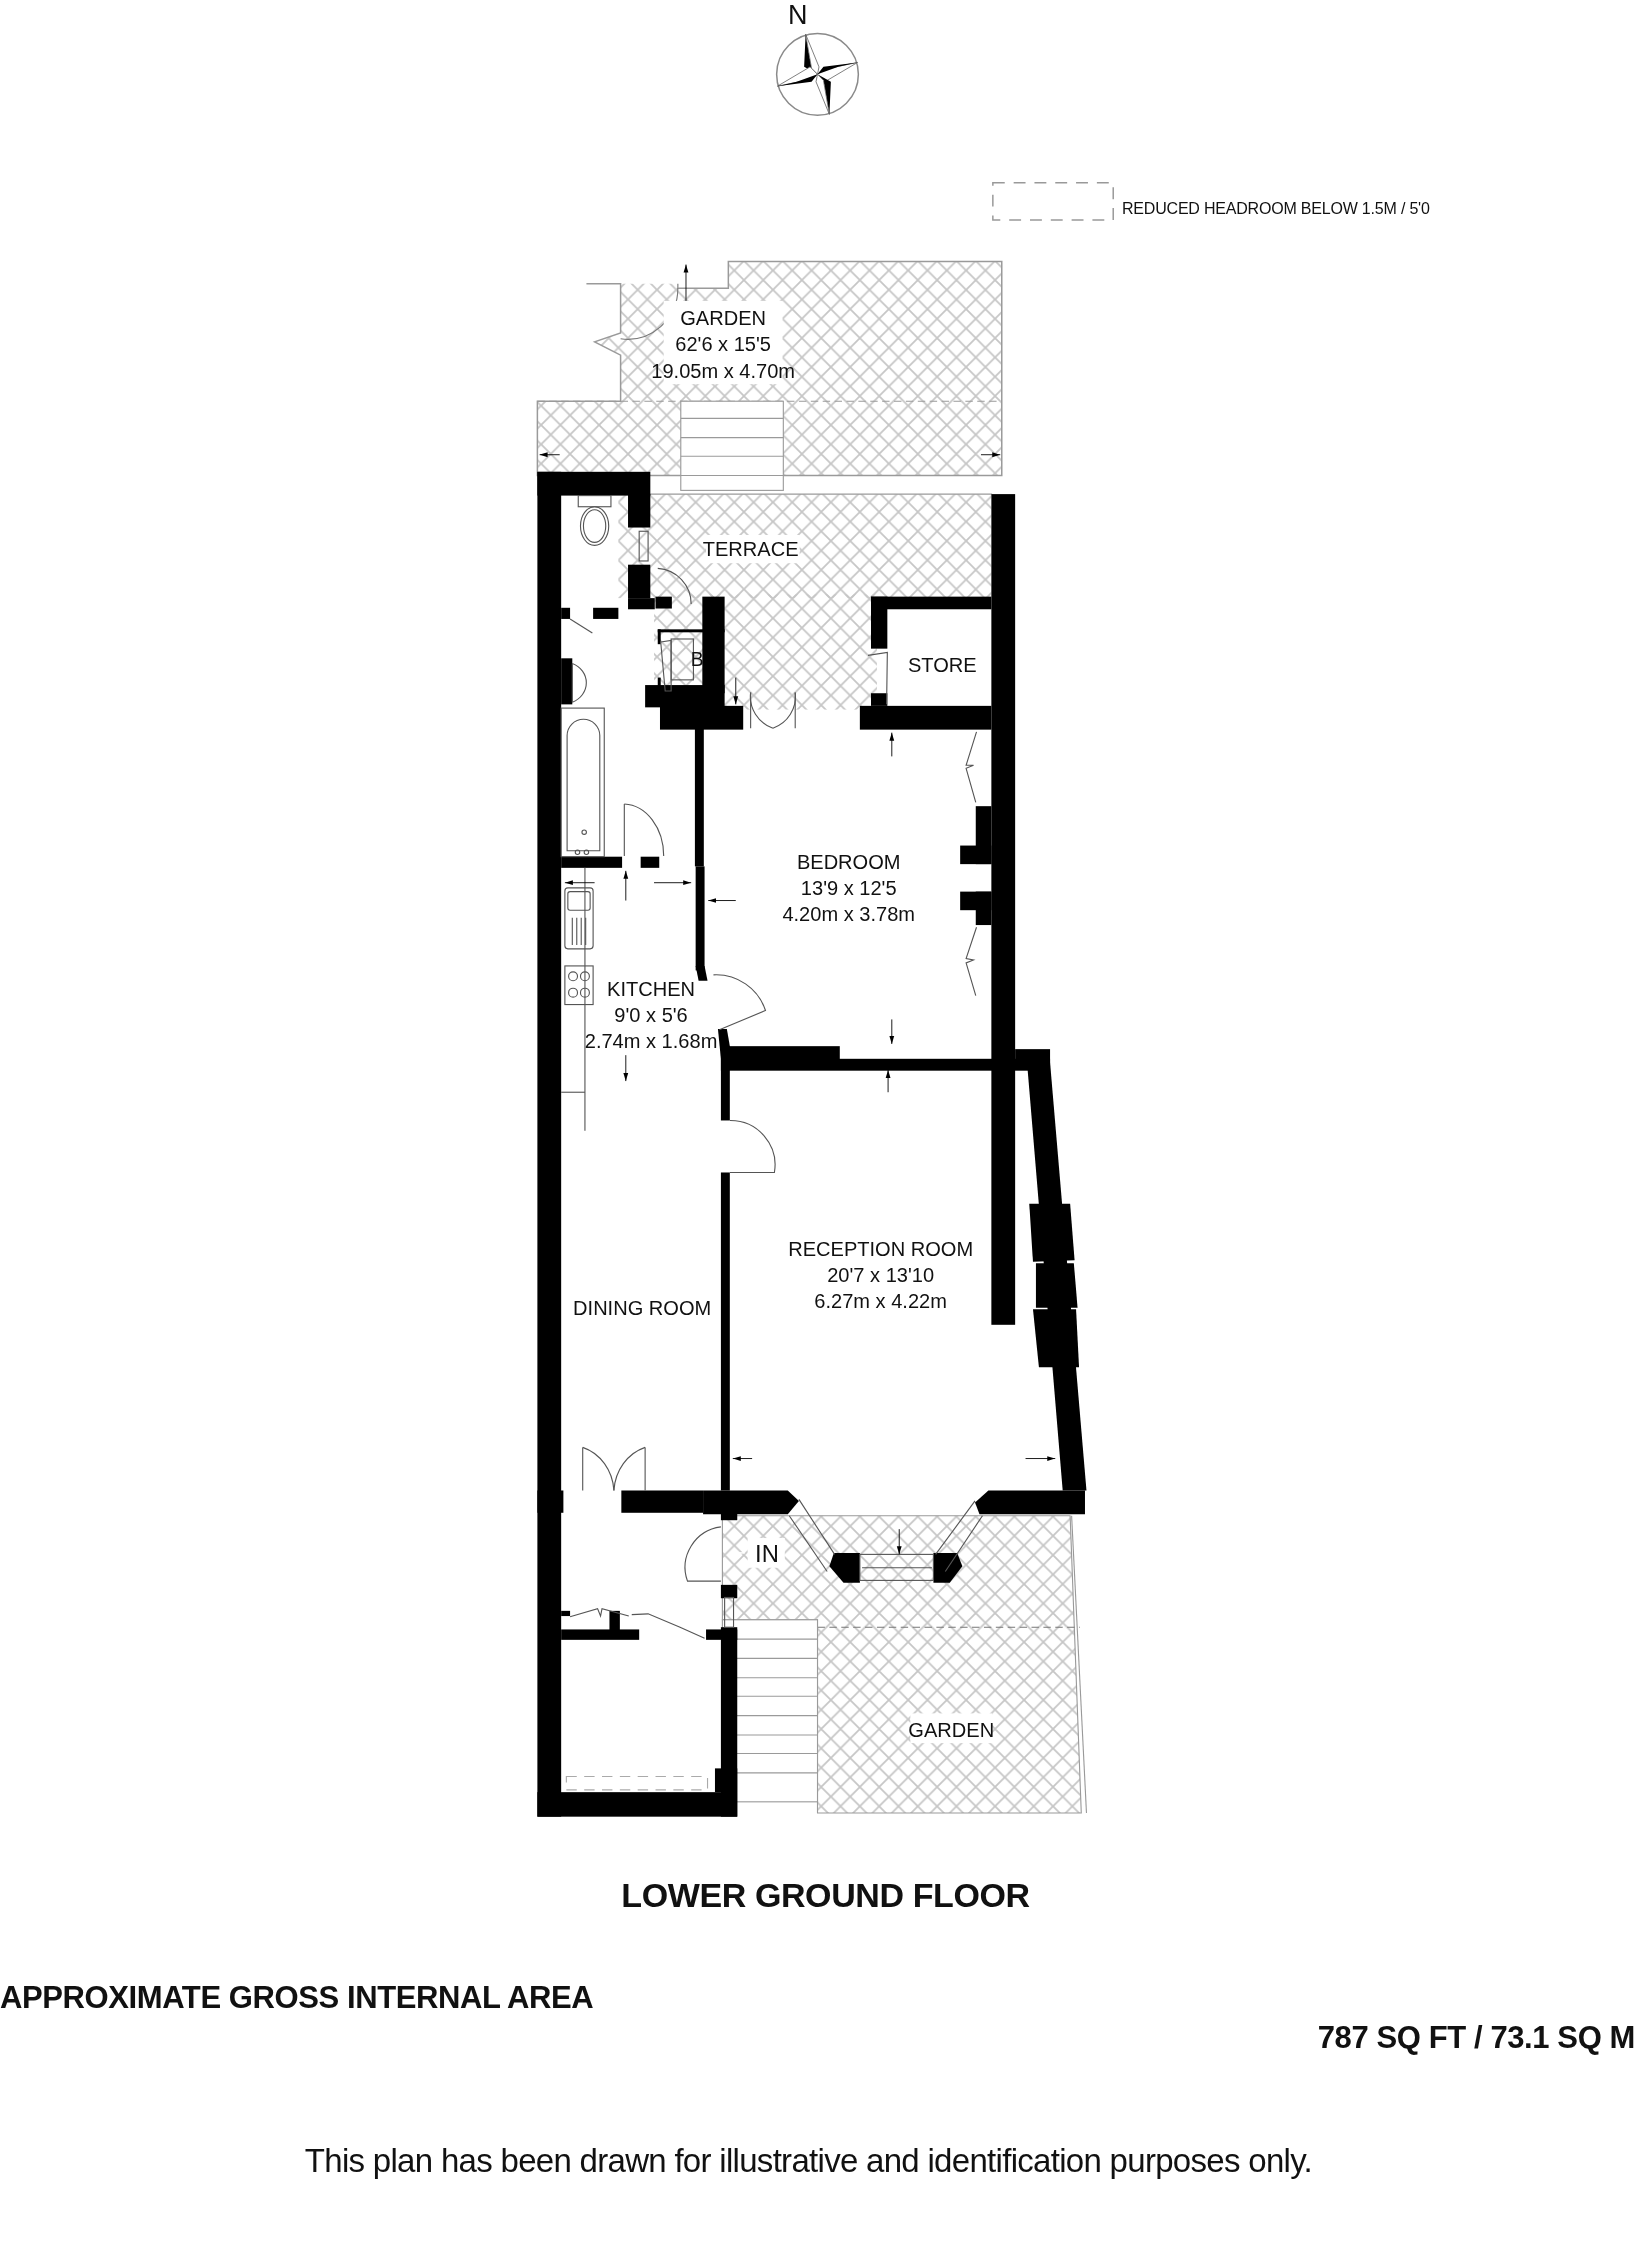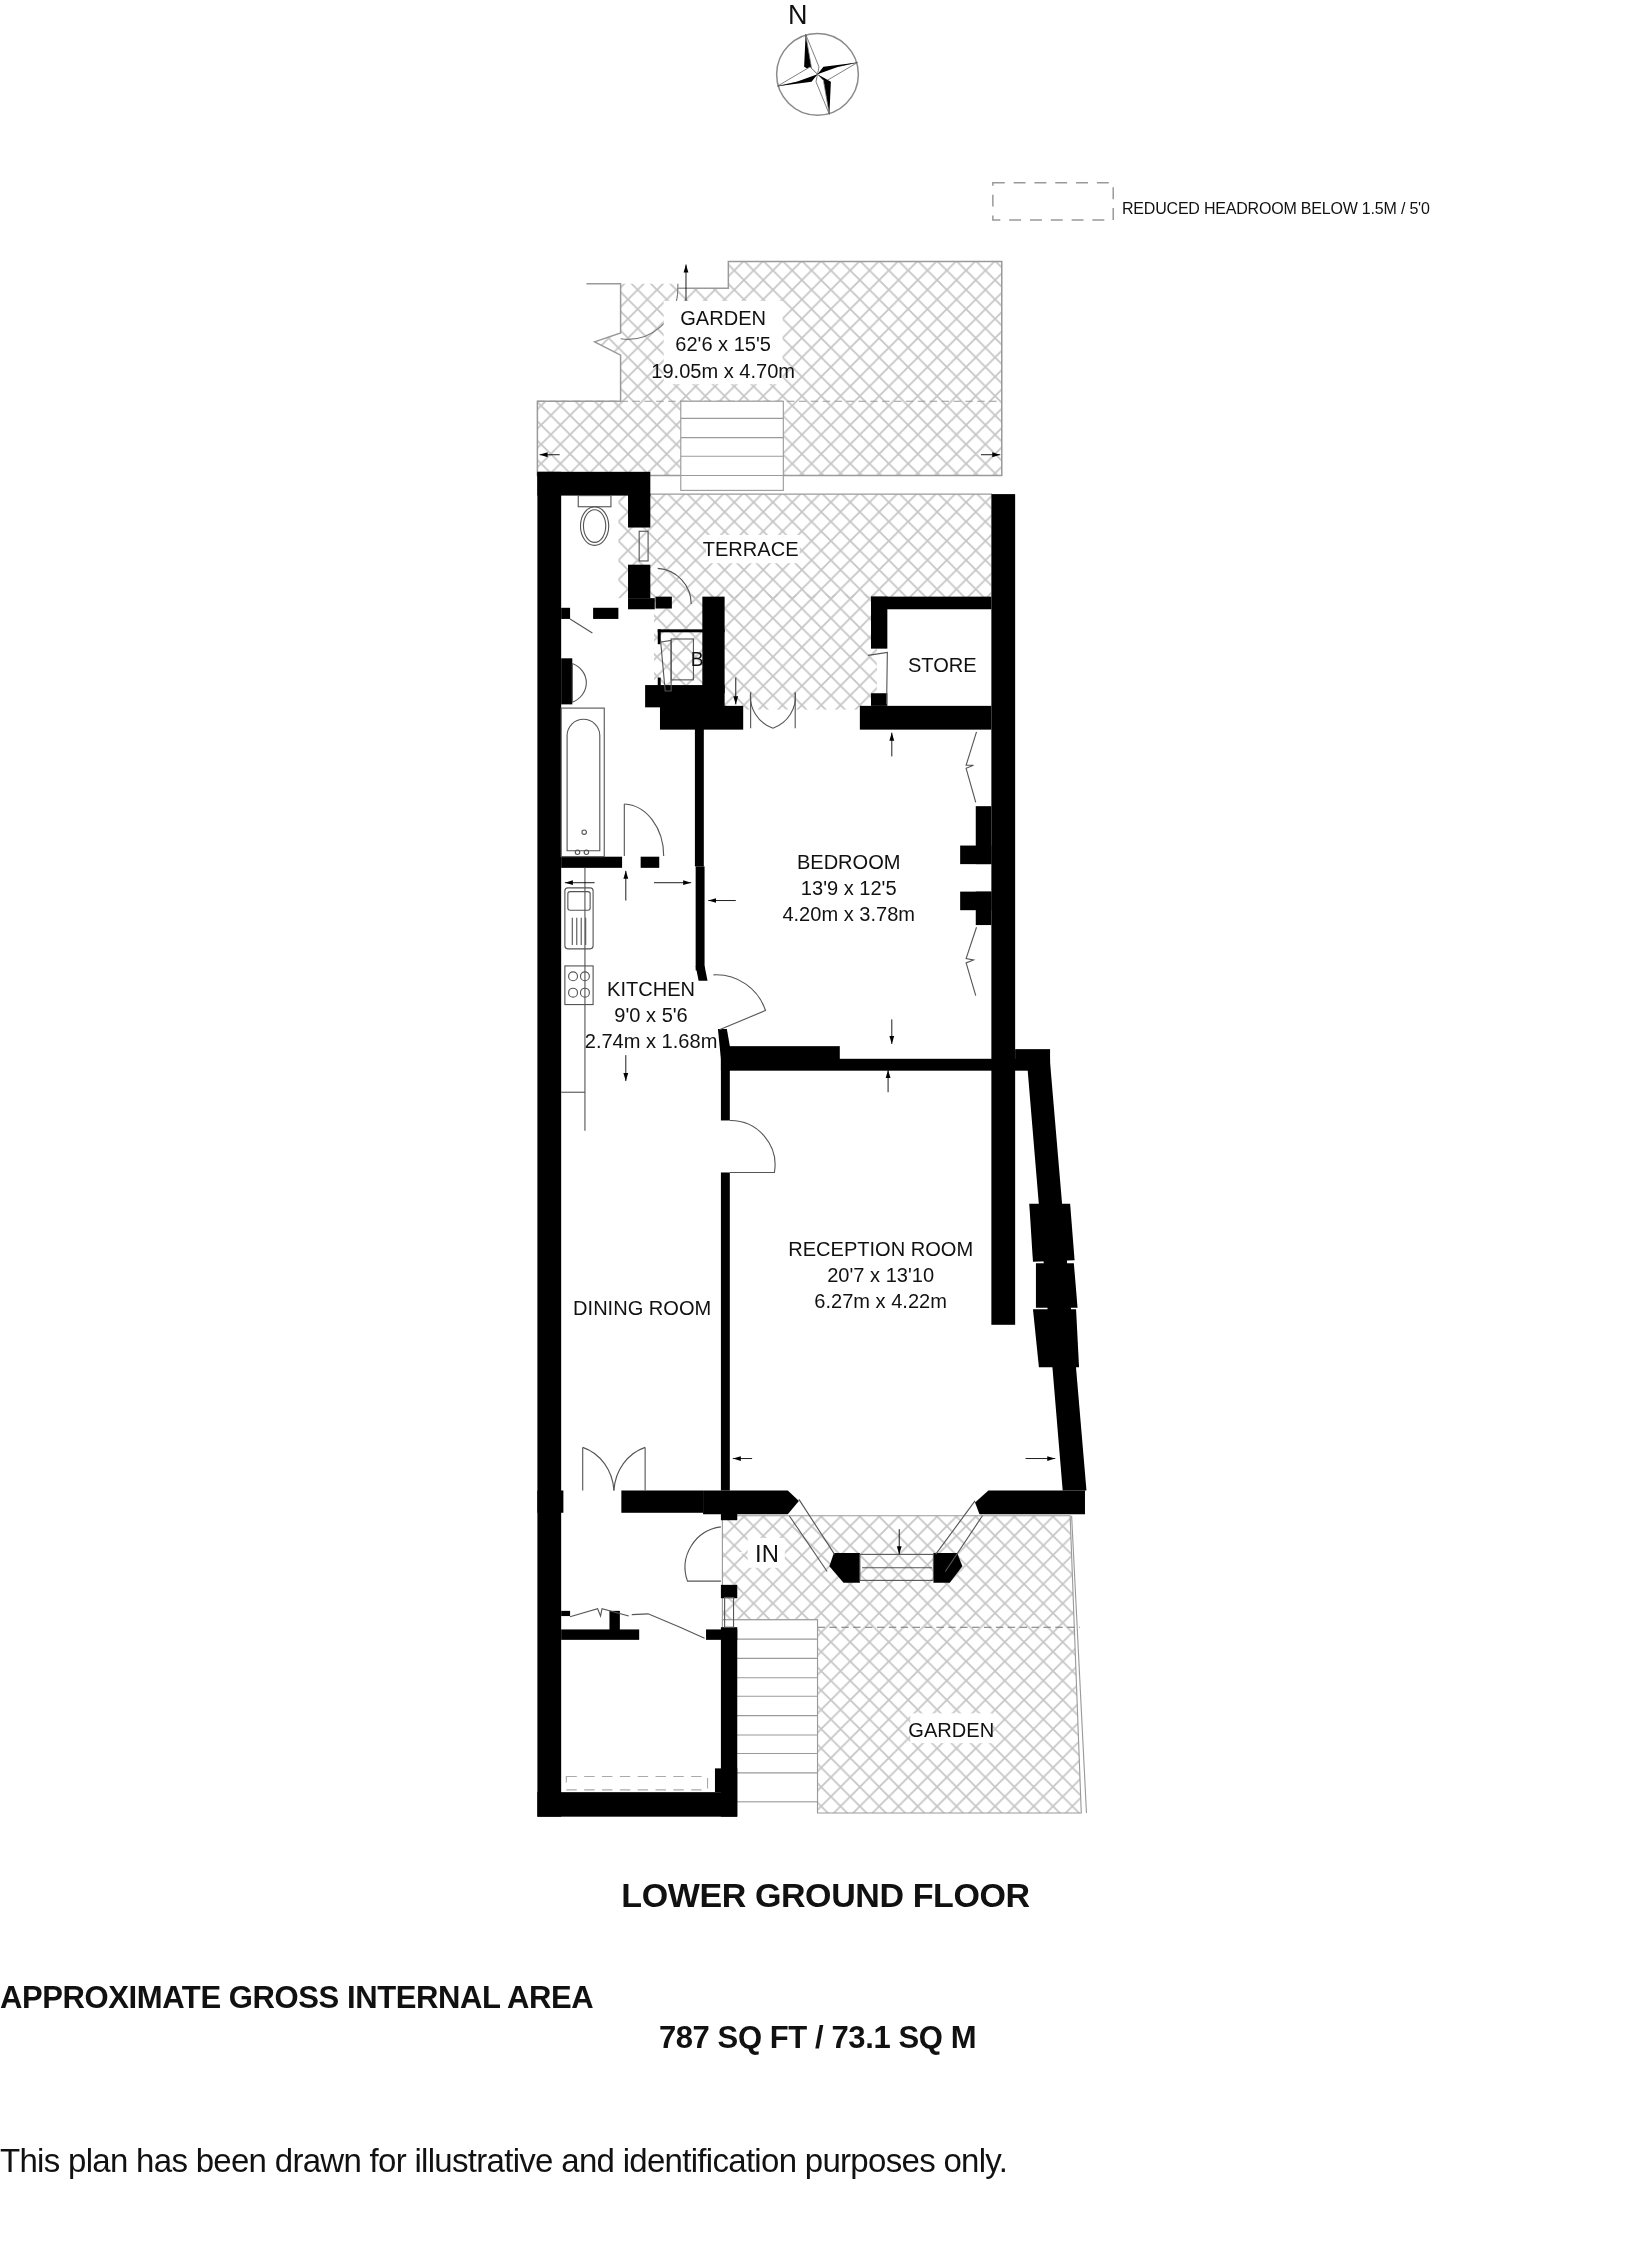--- a/index.html
+++ b/index.html
@@ -5,22 +5,22 @@
   html, body { margin: 0; padding: 0; background: #ffffff; }
   body { width: 1635px; height: 2261px; position: relative; overflow: hidden;
          font-family: "Liberation Sans", sans-serif; color: #111; }
   #plan { position: absolute; left: 0; top: 0; width: 1635px; height: 2261px; }
   .t { font-family: "Liberation Sans", sans-serif; fill: #111; }
   .room-label { font-size: 27px; }
   .lbl { position: absolute; font-family: "Liberation Sans", sans-serif; color: #111; white-space: nowrap; }
   .legend-text { left: 1122px; top: 200px; font-size: 16px; letter-spacing: -0.2px; }
   .floor-title { left: 0; width: 1635px; text-align: center; top: 1876px; font-size: 34px; font-weight: bold; letter-spacing: -0.4px; padding-left: 8px; }
   .area-title { left: 0; width: 1625px; text-align: left; top: 1980px; font-size: 31px; font-weight: bold; letter-spacing: -0.4px; }
-  .area-value { left: 0; width: 1635px; text-align: center; top: 2020px; font-size: 31px; font-weight: bold; letter-spacing: -0.4px; }
-  .disclaimer { left: 0; width: 1304px; text-align: left; top: 2142px; font-size: 33px; letter-spacing: -0.7px; }
+  .area-value { left: 0; width: 1635px; text-align: right; top: 2020px; font-size: 31px; font-weight: bold; letter-spacing: -0.4px; }
+  .disclaimer { left: 0; width: 1304px; text-align: right; top: 2142px; font-size: 33px; letter-spacing: -0.7px; padding-left: 8px; }
   .north { left: 788px; top: 0px; font-size: 27px; }
 </style>
 </head>
 <body>
 
 <svg id="plan" viewBox="0 0 2200 3043" xmlns="http://www.w3.org/2000/svg">
   <defs>
     <pattern id="hatch" patternUnits="userSpaceOnUse" width="26" height="26">
       <path d="M0,0 L26,26 M26,0 L0,26" stroke="#c6c6c6" stroke-width="2.4" fill="none"></path>
     </pattern>

